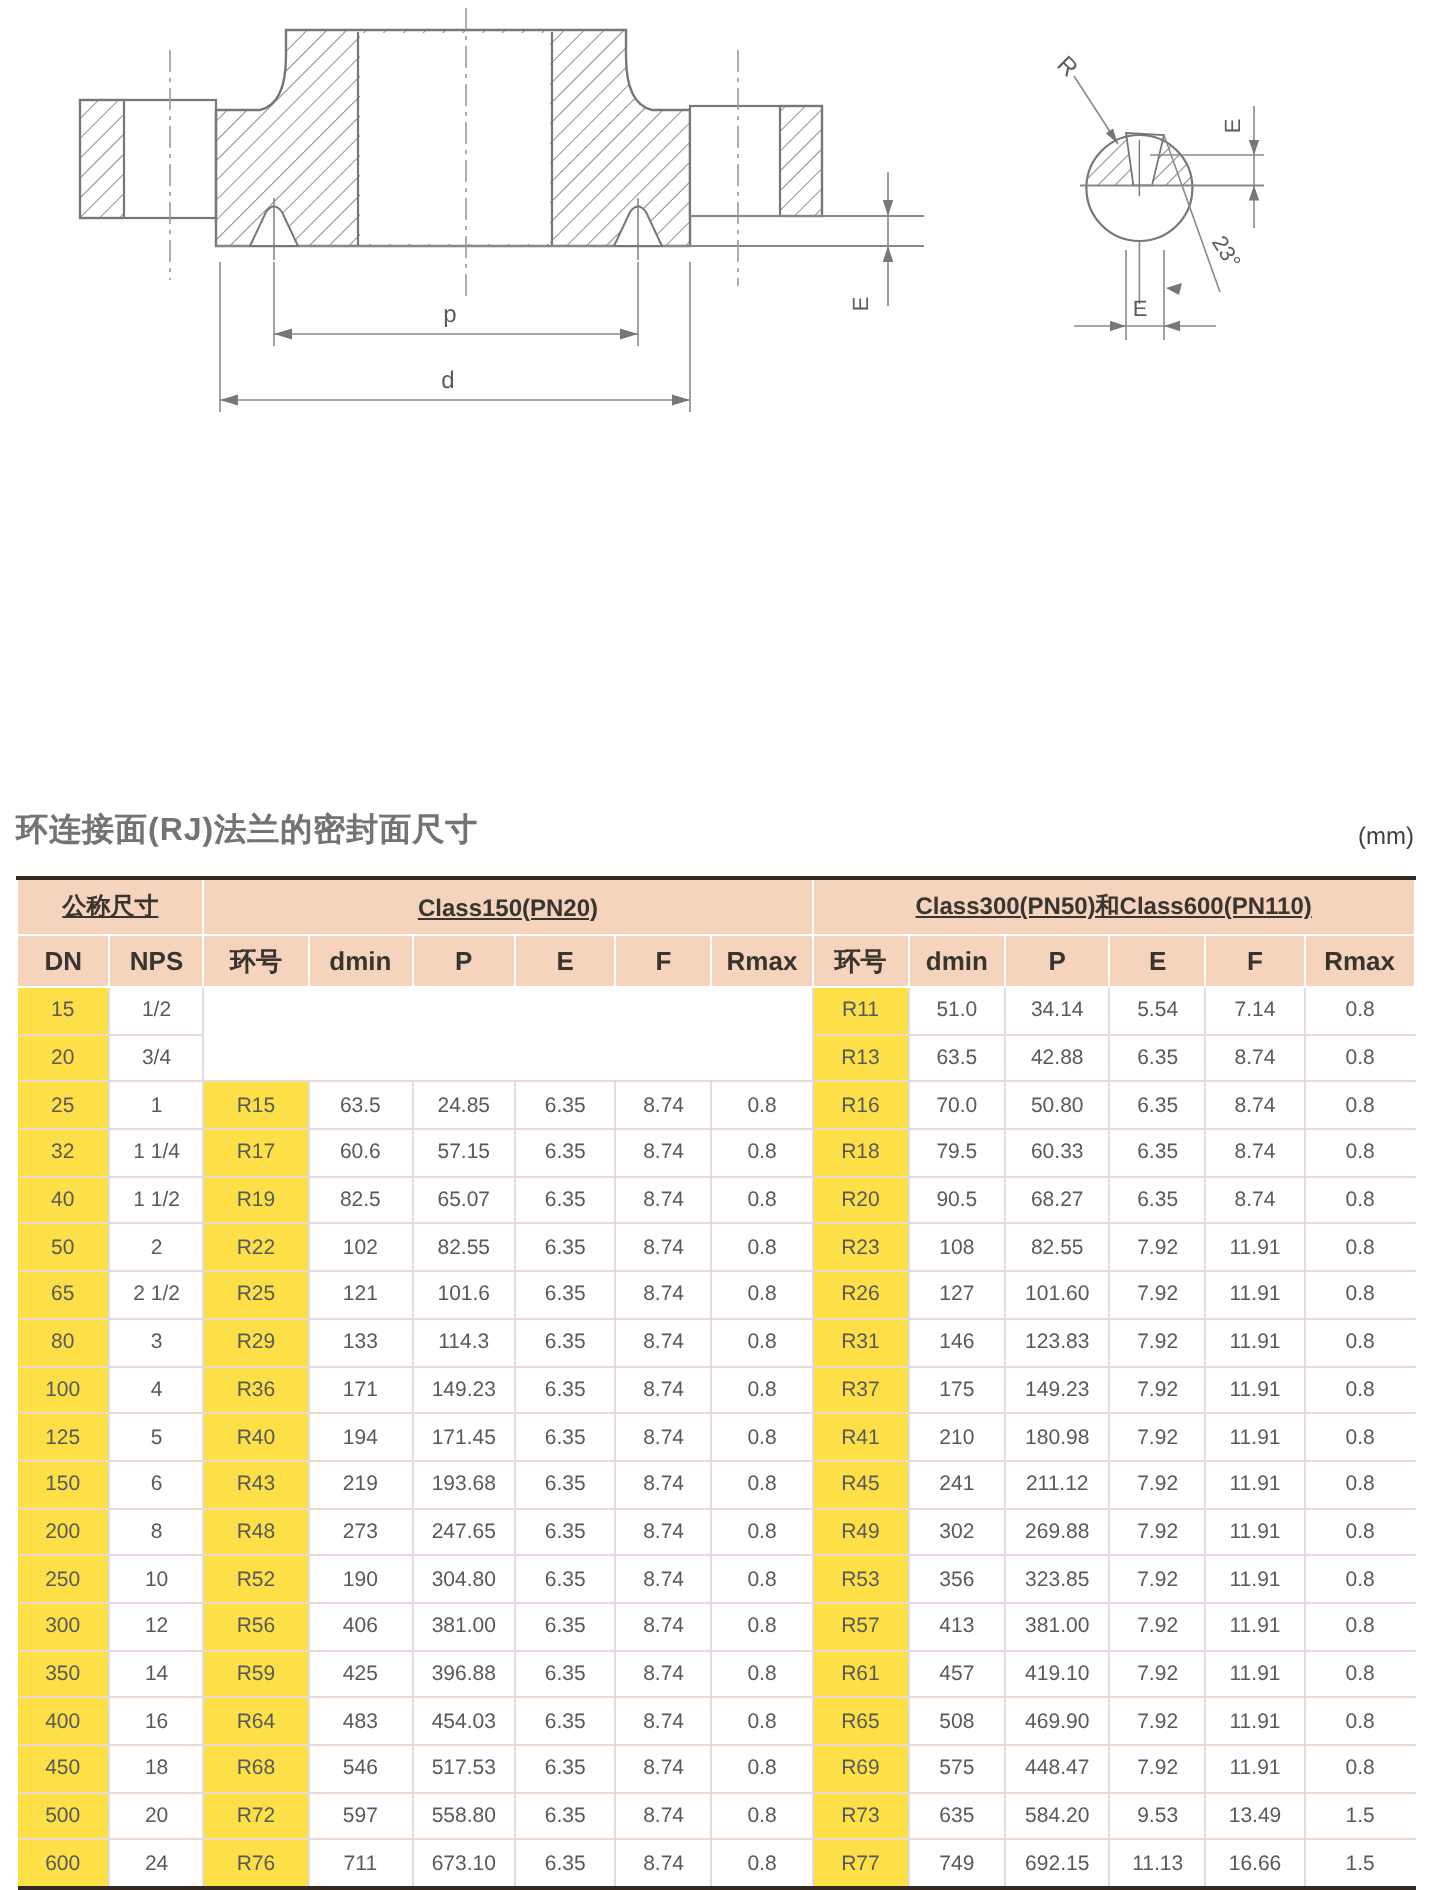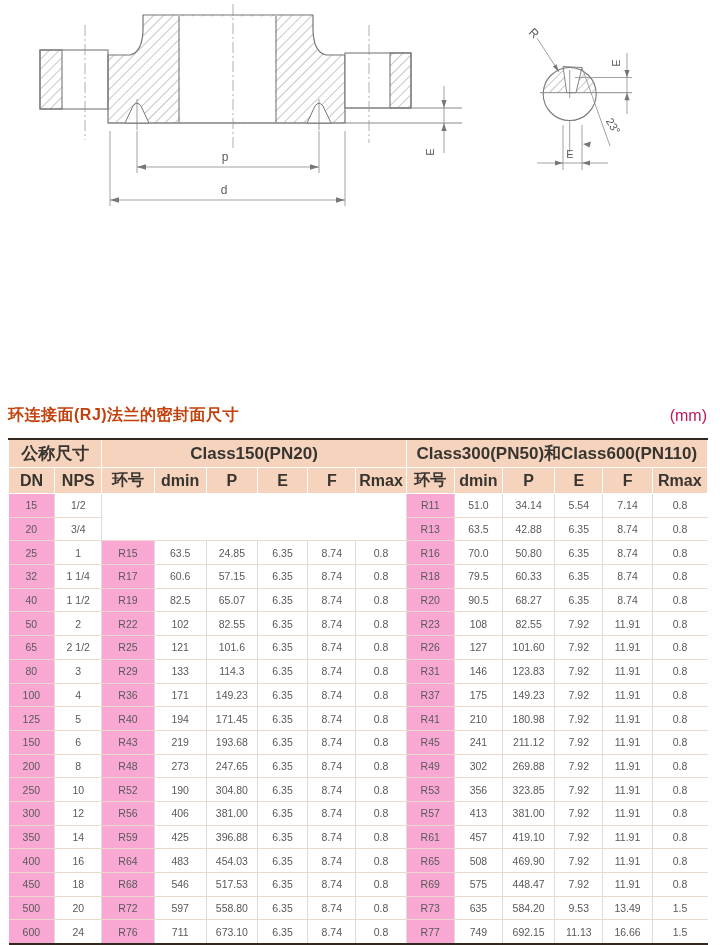--- a/index.html
+++ b/index.html
@@ -10,45 +10,45 @@
   }
   .drawings{position:relative;height:400px;}
   .svg-main{position:absolute;left:0;top:0;}
   .svg-detail{position:absolute;left:480px;top:0;}
   svg text{fill:#5c5c5c;font-family:"Liberation Sans","DejaVu Sans",sans-serif;}
 
   .title-row{
     display:flex;justify-content:space-between;align-items:flex-end;
     padding:0 13px 0 8px;height:26px;
   }
-  .page-title{font-size:16px;font-weight:bold;color:#c2410c;letter-spacing:.5px;}
-  .unit-note{font-size:16px;color:#be185d;padding-bottom:1px;}
+  .page-title{font-size:16px;font-weight:bold;color:#737373;letter-spacing:.5px;}
+  .unit-note{font-size:12px;color:#404040;padding-bottom:1px;}
 
   table.spec{
     width:700px;margin:12px 0 0 8px;
     border-collapse:collapse;table-layout:fixed;
     border-top:2px solid #33281f;
     border-bottom:3px solid #33281f;
   }
   table.spec th{
     background:#f5d3bc;color:#383531;font-weight:bold;
     border:1px solid #ffffff;text-align:center;
   }
-  table.spec tr.gh th{font-size:17px;height:25px;}
-  table.spec tr.ch th{font-size:16px;height:23px;}
+  table.spec tr.gh th{font-size:12px;height:25px;text-decoration:underline;}
+  table.spec tr.ch th{font-size:13px;height:23px;}
   table.spec td{
     font-size:10.5px;color:#595959;text-align:center;
     height:22.7px;padding:0;
     border-right:1px solid #dcdcdc;border-left:1px solid #dcdcdc;
     border-bottom:1px solid #e9d9ce;border-top:1px solid #e9d9ce;
     background:#ffffff;white-space:nowrap;
   }
   table.spec td:first-child{border-left:none;}
   table.spec td:last-child{border-right:none;}
-  table.spec td.tint{background:#f9a8d4;}
+  table.spec td.tint{background:#fde047;}
   table.spec td.empty{background:#ffffff;}
 </style>
 </head>
 <body>
 
 <div class="drawings">
 
   <svg class="svg-main" width="470" height="230" viewBox="0 0 470 230">
     <defs>
       <pattern id="hatch" width="7" height="7" patternUnits="userSpaceOnUse" patternTransform="rotate(45)">

